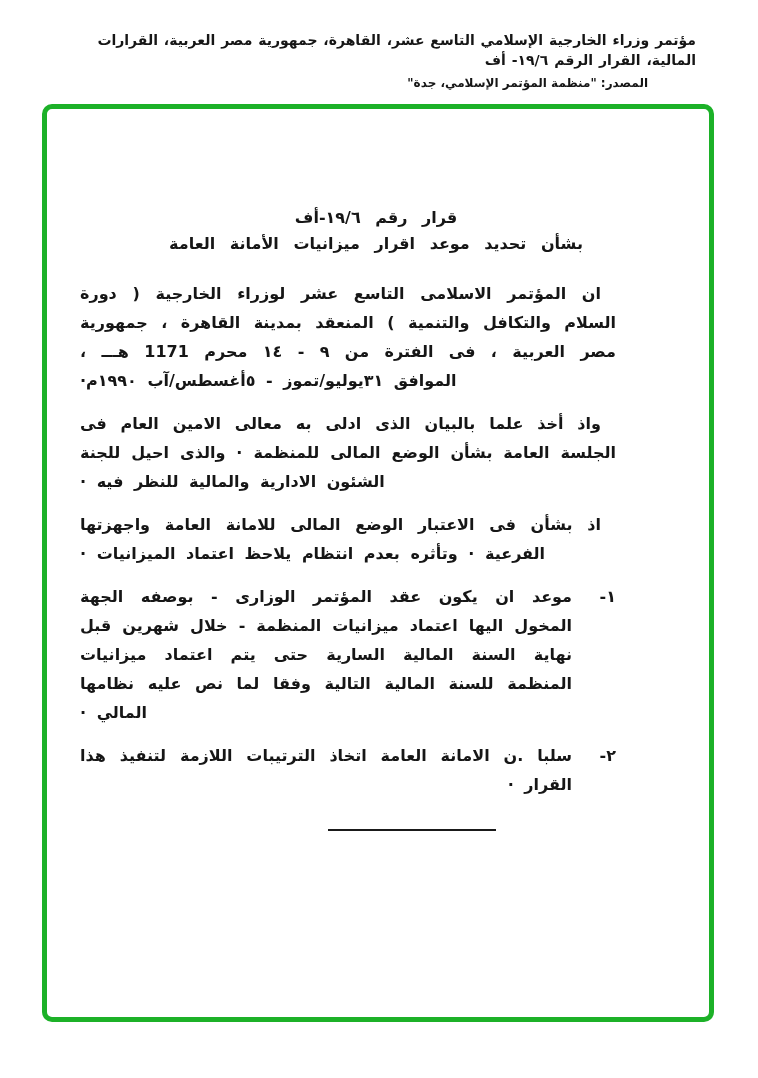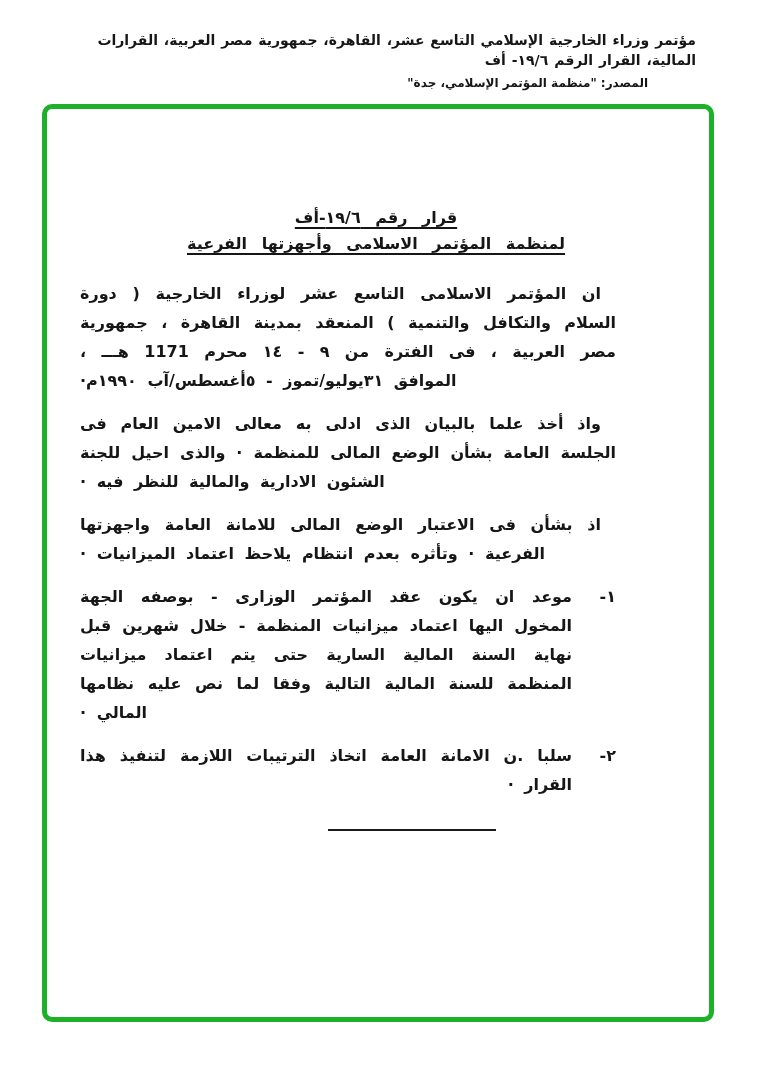--- a/index.html
+++ b/index.html
@@ -48,21 +48,20 @@
   .title-block {
     text-align: center;
     position: relative;
     left: 28px;
     margin-bottom: 22px;
     word-spacing: 9px;
   }
   .title-line {
     font-size: 16px; font-weight: bold;
     line-height: 26px;
-    text-decoration: underline;
     text-underline-offset: 4px;
     text-decoration-thickness: 2px;
   }
   .para {
     text-align: justify;
     text-align-last: left;
     text-indent: 15px;
     margin-bottom: 14px;
   }
   .lead {
@@ -97,21 +96,21 @@
 <div class="header">
   <div class="header-line1">مؤتمر وزراء الخارجية الإسلامي التاسع عشر، القاهرة، جمهورية مصر العربية، القرارات المالية، القرار الرقم ١٩/٦- أف</div>
   <div class="header-line2">المصدر:  "منظمة المؤتمر الإسلامي، جدة"</div>
 </div>
 
 <div class="page-frame">
   <div class="page-content">
 
     <div class="title-block">
       <div class="title-line">قرار رقم ١٩/٦-أف</div>
-      <div class="title-line">لمنظمة المؤتمر الاسلامى وأجهزتها الفرعية</div>
+      <div class="title-line">بشأن تحديد موعد اقرار ميزانيات الأمانة العامة</div>
     </div>
 
     <p class="para"><span class="lead"></span> <span>ان المؤتمر الاسلامى التاسع عشر لوزراء الخارجية ( دورة السلام والتكافل والتنمية )  المنعقد بمدينة القاهرة ، جمهورية مصر العربية ، فى الفترة من ٩ - ١٤ محرم 1171 هـــ ،  الموافق ٣١يوليو/تموز - ٥أغسطس/آب ١٩٩٠م·</span></p>
 
     <p class="para"><span class="lead">واذ أخذ علما</span> <span>بالبيان الذى ادلى به معالى الامين العام فى الجلسة العامة بشأن الوضع المالى للمنظمة · والذى احيل للجنة الشئون الادارية والمالية للنظر فيه ·</span></p>
 
     <p class="para"><span class="lead">اذ بشأن فى الاعتبار</span> <span>الوضع المالى للامانة العامة واجهزتها الفرعية · وتأثره بعدم انتظام يلاحظ اعتماد الميزانيات ·</span></p>
 
 
     <div class="item">

